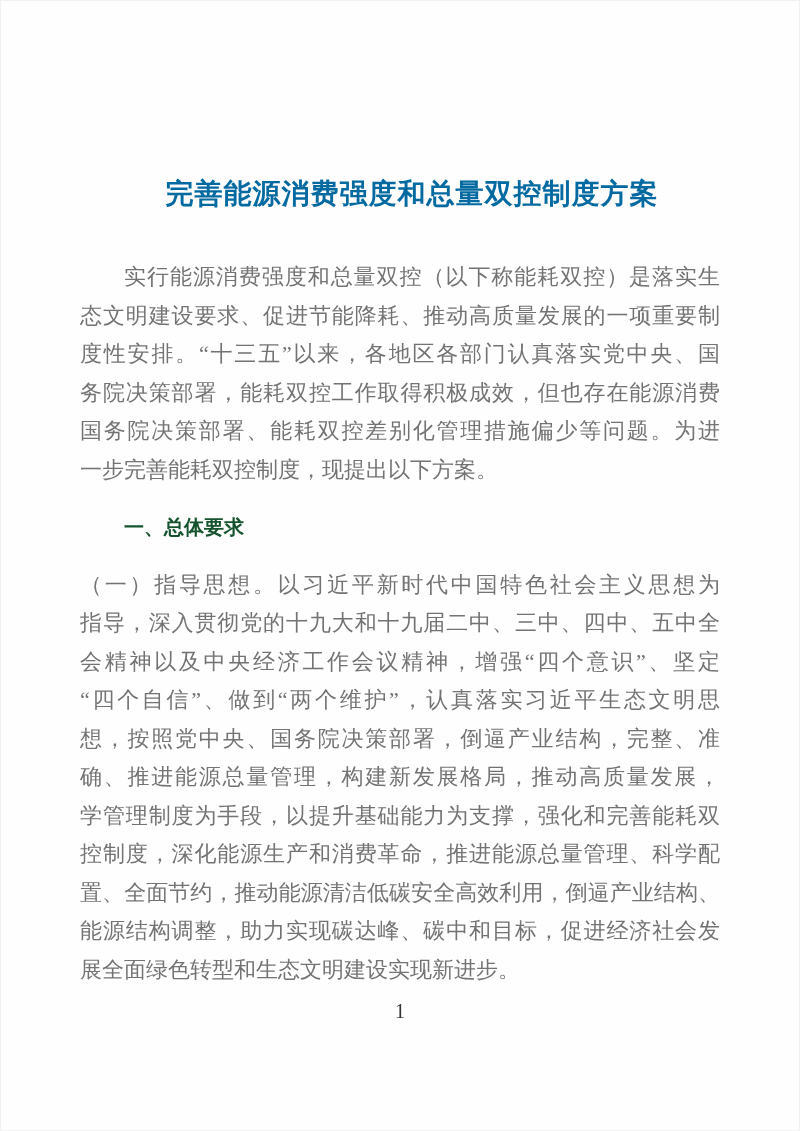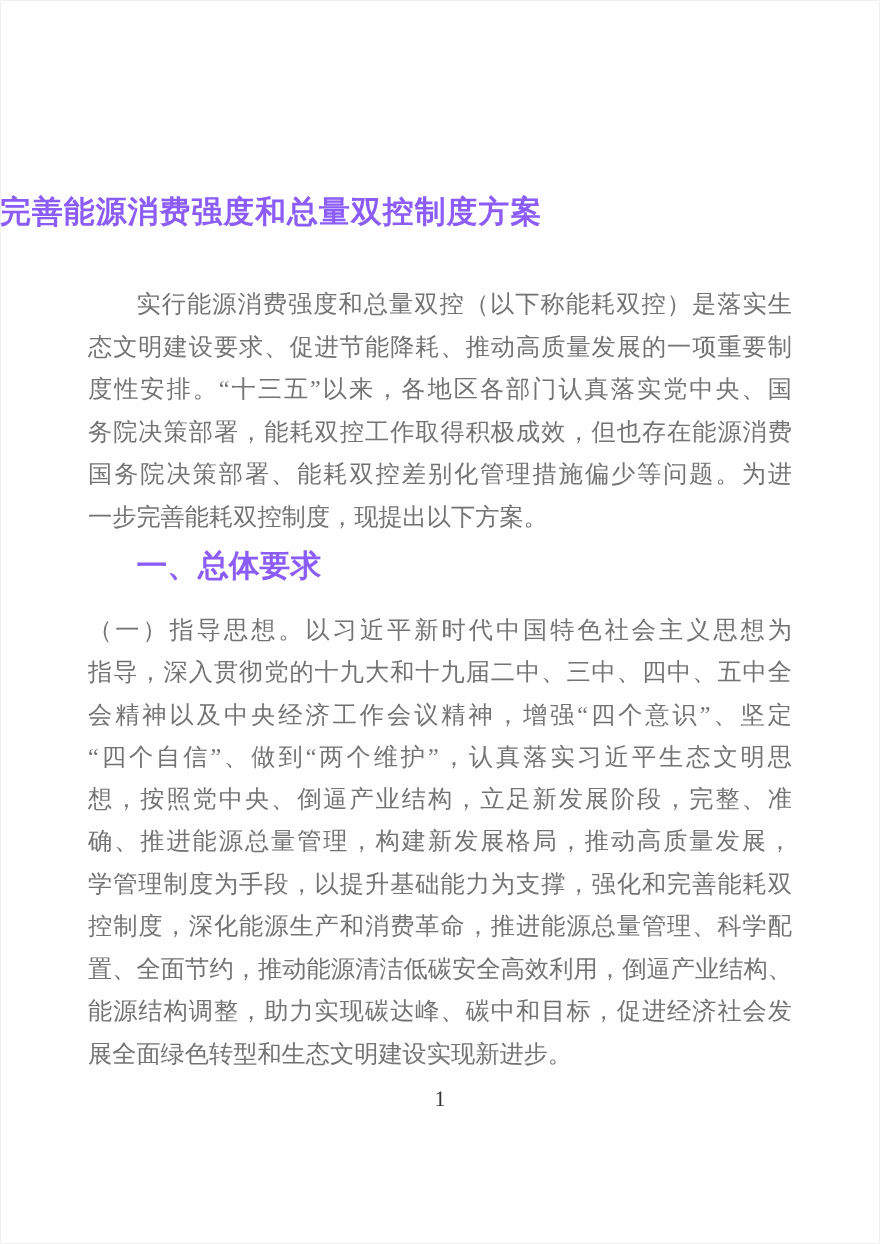--- a/index.html
+++ b/index.html
@@ -13,25 +13,27 @@
     height: 1131px;
     margin: 0 auto;
     background: #fefefe;
     box-shadow: inset 0 0 0 1px #f1f1f1;
     overflow: hidden;
     font-family: "Liberation Serif", "DejaVu Serif", serif;
     color: #2d2d2d;
   }
   .doc-title {
     padding-top: 176px;
+    text-align: center;
     font-size: 28px;
     line-height: 36px;
     font-weight: 700;
     letter-spacing: 1px;
-    color: #8b5cf6;
+    color: #0369a1;
+    margin-left: 24px;
   }
   .doc-body {
     padding: 0 80px;
   }
   .para {
     margin: 0;
   }
   .para-intro {
     margin-top: 46px;
   }
@@ -48,26 +50,26 @@
   }
   .line.indent {
     text-indent: 44px;
   }
   .line.para-end {
     text-align-last: left;
   }
   .section-heading {
     font-family: "Liberation Sans", sans-serif;
     font-weight: 700;
-    font-size: 28px;
+    font-size: 20px;
     height: 38.5px;
     line-height: 38.5px;
     text-indent: 44px;
-    color: #8b5cf6;
-    margin-top: 7px;
+    color: #14532d;
+    margin-top: 19px;
   }
   .page-number {
     margin-top: 10px;
     text-align: center;
     font-size: 20px;
     line-height: 24px;
     color: #333333;
   }
 </style>
 </head>
@@ -88,21 +90,21 @@
         <div class="line para-end">一步完善能耗双控制度，现提出以下方案。</div>
       </div>
 
     <div class="section-heading">一、总体要求</div>
 
     <div class="para para-guiding">
         <div class="line">（一）指导思想。以习近平新时代中国特色社会主义思想为</div>
         <div class="line">指导，深入贯彻党的十九大和十九届二中、三中、四中、五中全</div>
         <div class="line">会精神以及中央经济工作会议精神，增强“四个意识”、坚定</div>
         <div class="line">“四个自信”、做到“两个维护”，认真落实习近平生态文明思</div>
-        <div class="line">想，按照党中央、倒逼产业结构，立足新发展阶段，完整、准</div>
+        <div class="line">想，按照党中央、国务院决策部署，倒逼产业结构，完整、准</div>
         <div class="line">确、推进能源总量管理，构建新发展格局，推动高质量发展，</div>
         <div class="line">学管理制度为手段，以提升基础能力为支撑，强化和完善能耗双</div>
         <div class="line">控制度，深化能源生产和消费革命，推进能源总量管理、科学配</div>
         <div class="line">置、全面节约，推动能源清洁低碳安全高效利用，倒逼产业结构、</div>
         <div class="line">能源结构调整，助力实现碳达峰、碳中和目标，促进经济社会发</div>
         <div class="line para-end">展全面绿色转型和生态文明建设实现新进步。</div>
       </div>
 
     <div class="page-number">1</div>
 

